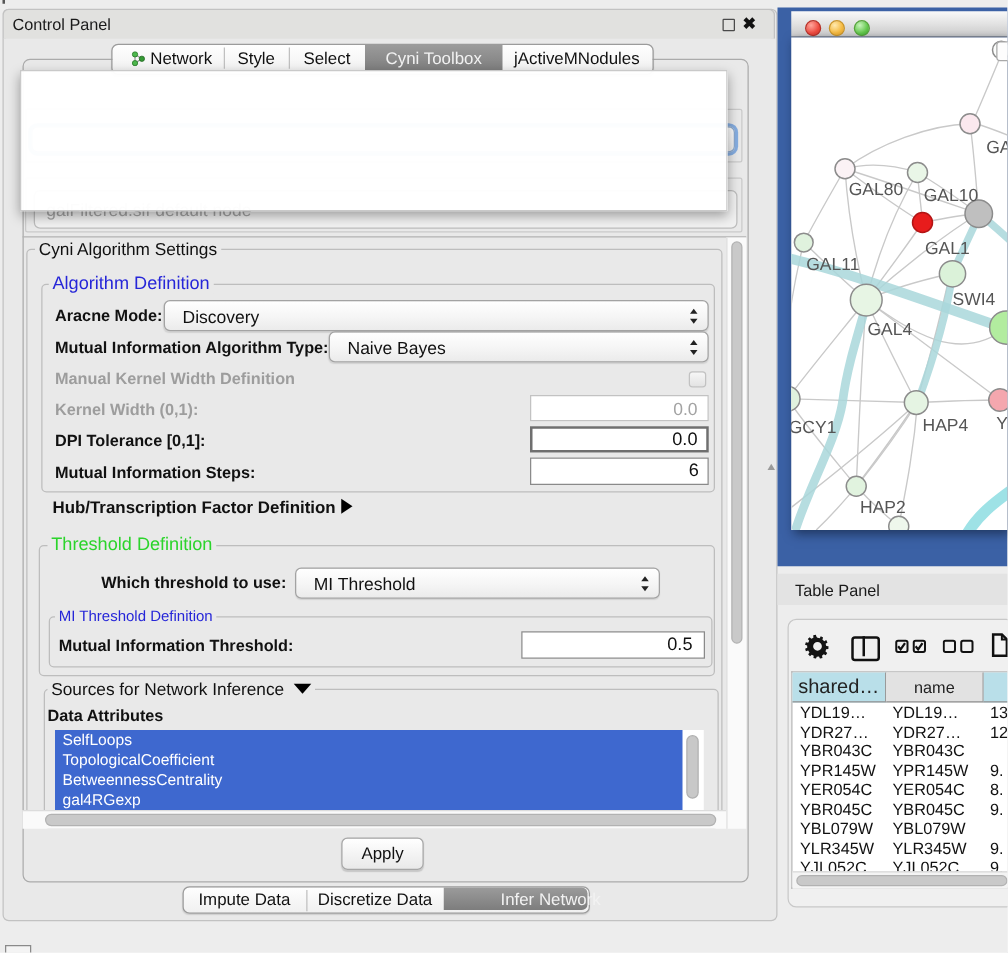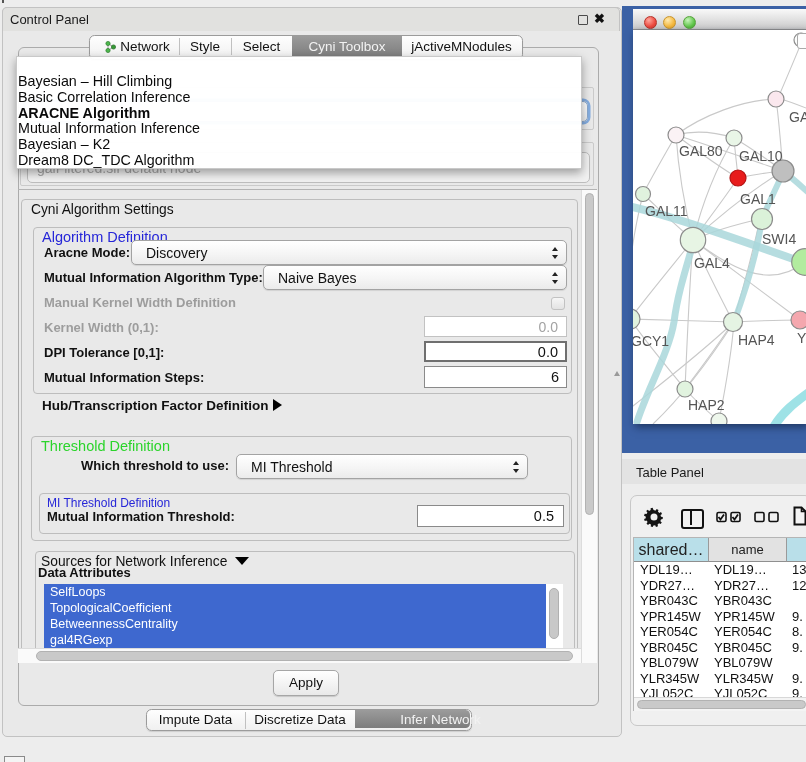--- a/index.html
+++ b/index.html
@@ -5,21 +5,21 @@
 #page{position:relative;width:806px;height:762px;background:#ededed;font-family:"Liberation Sans",sans-serif;overflow:hidden;}
 .abs{position:absolute;}
 .b{font-weight:bold;}
 .gray{color:#9d9d9d;}
 .combo{position:absolute;border:1px solid #a3a3a3;border-radius:5px;background:linear-gradient(#ffffff,#f5f5f5 55%,#ebebeb);box-shadow:0 1px 1px rgba(0,0,0,.1);}
 .ctext{position:absolute;left:14px;top:0;bottom:0;display:flex;align-items:center;font-size:14px;color:#111;}
 .updn{position:absolute;right:7px;top:50%;width:7px;height:12px;margin-top:-6px;}
 .updn:before{content:"";position:absolute;left:0;top:0;border-left:3.5px solid transparent;border-right:3.5px solid transparent;border-bottom:4.5px solid #222;}
 .updn:after{content:"";position:absolute;left:0;bottom:0;border-left:3.5px solid transparent;border-right:3.5px solid transparent;border-top:4.5px solid #222;}
 .group{position:absolute;border:1px solid #bdbdbd;border-radius:4px;}
-.gtitle{position:absolute;top:-8px;left:6px;background:#e9e9e9;padding:0 3px;font-size:13.8px;line-height:15px;white-space:nowrap;margin-top:10px;}
+.gtitle{position:absolute;top:-8px;left:6px;background:#e9e9e9;padding:0 3px;font-size:13.8px;line-height:15px;white-space:nowrap;}
 .field{position:absolute;background:#fff;font-size:14px;color:#111;text-align:right;display:flex;align-items:center;justify-content:flex-end;}
 .lbl{position:absolute;font-size:13px;font-weight:bold;color:#111;white-space:nowrap;line-height:14px;}
 .seg{position:absolute;border:1px solid #9b9b9b;border-radius:5.5px;background:linear-gradient(#fefefe,#f0f0f0);box-shadow:0 1px 1px rgba(0,0,0,.12);}
 .seglbl{position:absolute;top:0;bottom:0;display:flex;align-items:center;justify-content:center;font-size:13.5px;color:#111;}
 .segdark{position:absolute;top:0;bottom:0;background:linear-gradient(#9b9b9b,#7d7d7d);}
 .segsep{position:absolute;width:1px;height:17px;background:#c0c0c0;}
 .row{white-space:nowrap;}
 </style></head>
 <body>
 <div id="page">
@@ -52,22 +52,20 @@
 <div class="seglbl" style="left:402px;width:119px;top:35px;height:23px;">jActiveMNodules</div>
 
 <div class="abs" style="left:20px;top:87px;width:574px;height:43px;border:1px solid #cacaca;border-radius:2px;box-sizing:border-box;"></div>
 <div class="combo" style="left:25px;top:101px;width:561px;height:19px;border-color:#8aa9cf;box-shadow:0 0 0 2.5px rgba(108,158,221,.8);"></div>
 <div class="abs" style="left:20px;top:142px;width:574px;height:44px;border:1px solid #cacaca;border-radius:2px;box-sizing:border-box;"></div>
 <div class="combo" style="left:27px;top:152px;width:561px;height:29px;background:#f1f1f1;border-color:#bdbdbd;box-shadow:none;">
 <div class="ctext" style="color:#a5a5a5;left:9px;">galFiltered.sif default node</div>
     </div>
 
 <div class="abs" id="popup" style="z-index:3;left:16px;top:56px;width:564px;height:111px;background:rgba(255,255,255,.97);border:1px solid #c9c9c9;box-shadow:0 4px 9px rgba(0,0,0,.35);"></div>
-<div class="abs" style="z-index:3;left:18px;top:74px;font-size:14.3px;color:#0a0a0a;line-height:15.8px;">
-Bayesian – Hill Climbing<br>Basic Correlation Inference<br><span class="b">ARACNE Algorithm</span><br>Mutual Information Inference<br>Bayesian – K2<br>Dream8 DC_TDC Algorithm</div>
 
 <div class="abs" style="left:18px;top:189px;width:579px;height:1px;background:#b3b3b3;"></div>
 <div class="abs" style="z-index:6;left:581px;top:190px;width:16px;height:473px;background:#fafafa;border-left:1px solid #dcdcdc;box-sizing:border-box;"></div>
 <div class="abs" style="z-index:6;left:585px;top:193px;width:9px;height:322px;background:#c9c9c9;border:1px solid #b2b2b2;border-radius:5px;box-sizing:border-box;"></div>
 <div class="abs" style="z-index:6;left:18px;top:648px;width:563px;height:15px;background:#fafafa;border-top:1px solid #dcdcdc;box-sizing:border-box;"></div>
 <div class="abs" style="z-index:6;left:36px;top:651px;width:537px;height:10px;background:#c9c9c9;border:1px solid #b2b2b2;border-radius:5px;box-sizing:border-box;"></div>
 
 <div class="group" style="left:21px;top:199px;width:555px;height:460px;">
       <div class="gtitle" style="color:#111;">Cyni Algorithm Settings</div>
     </div>

